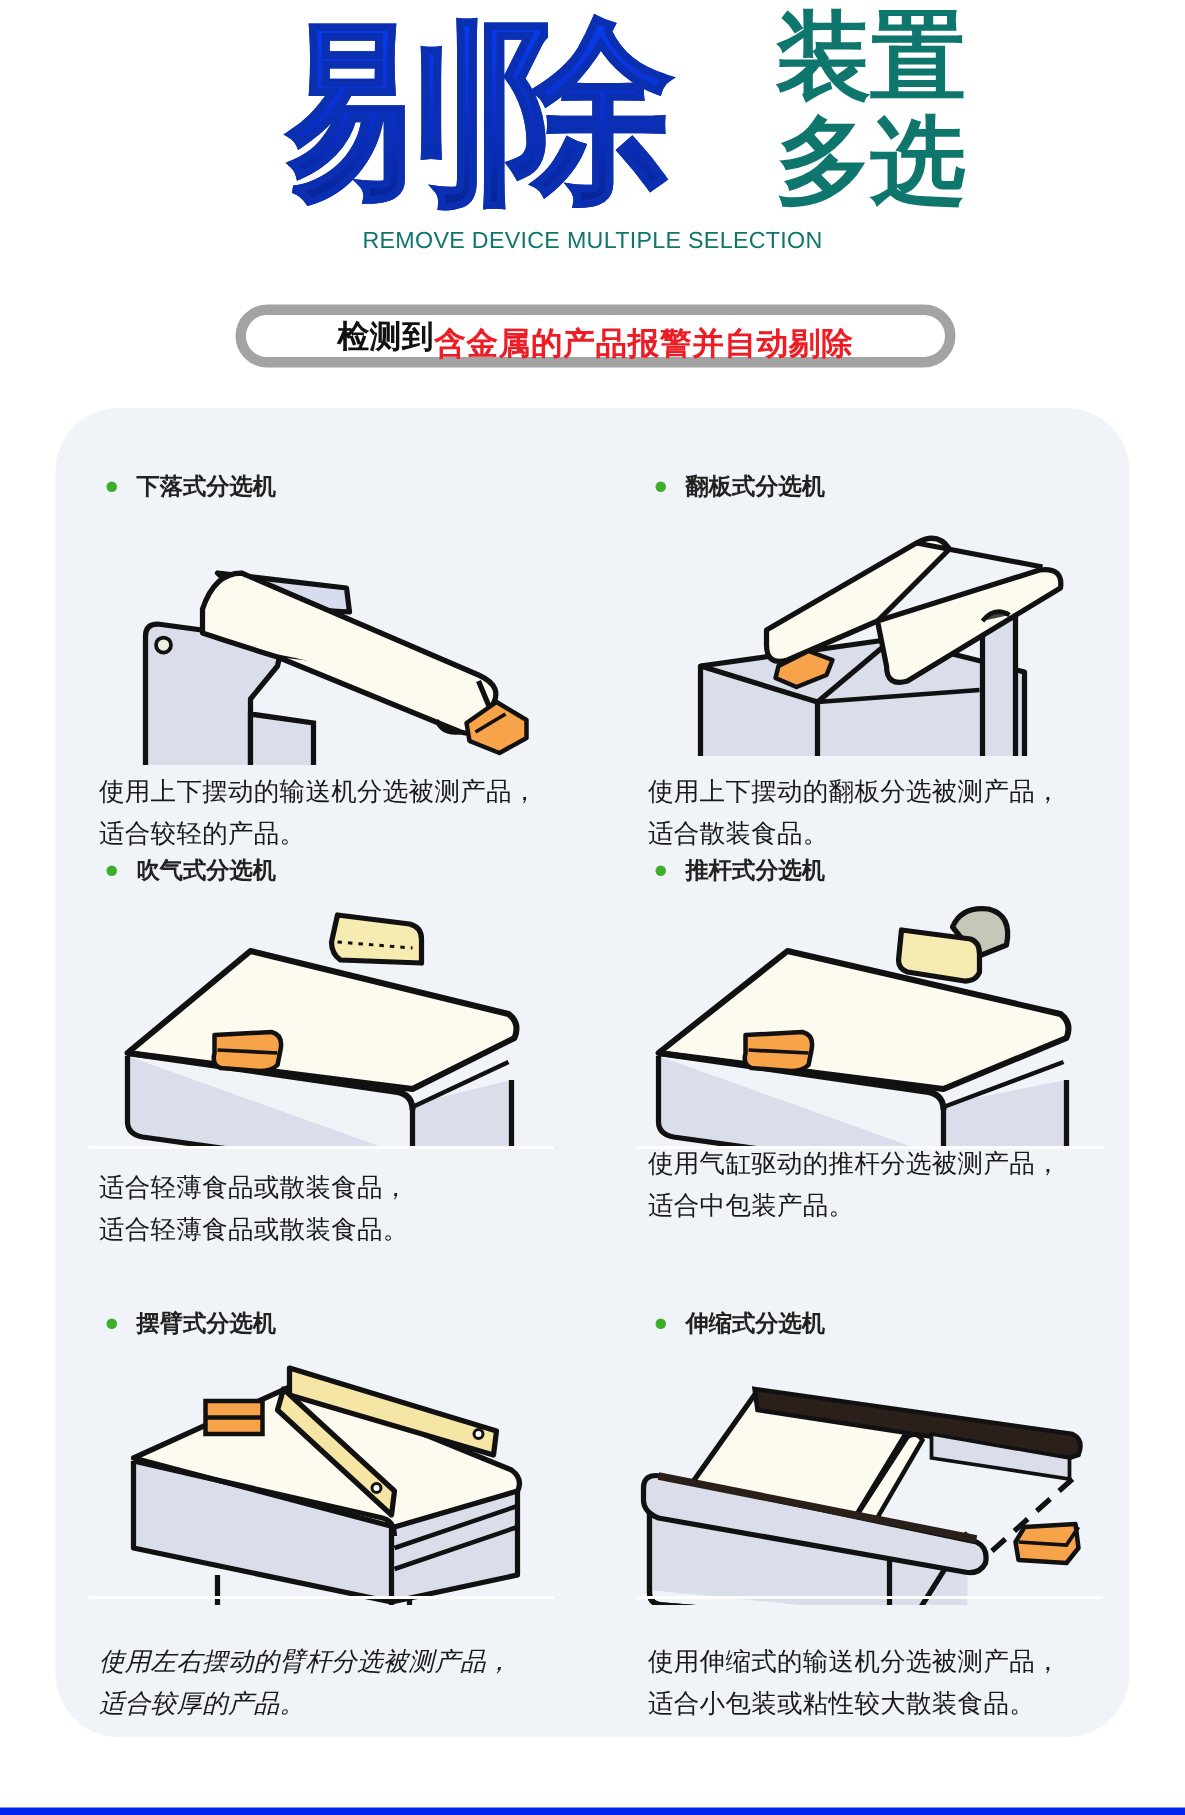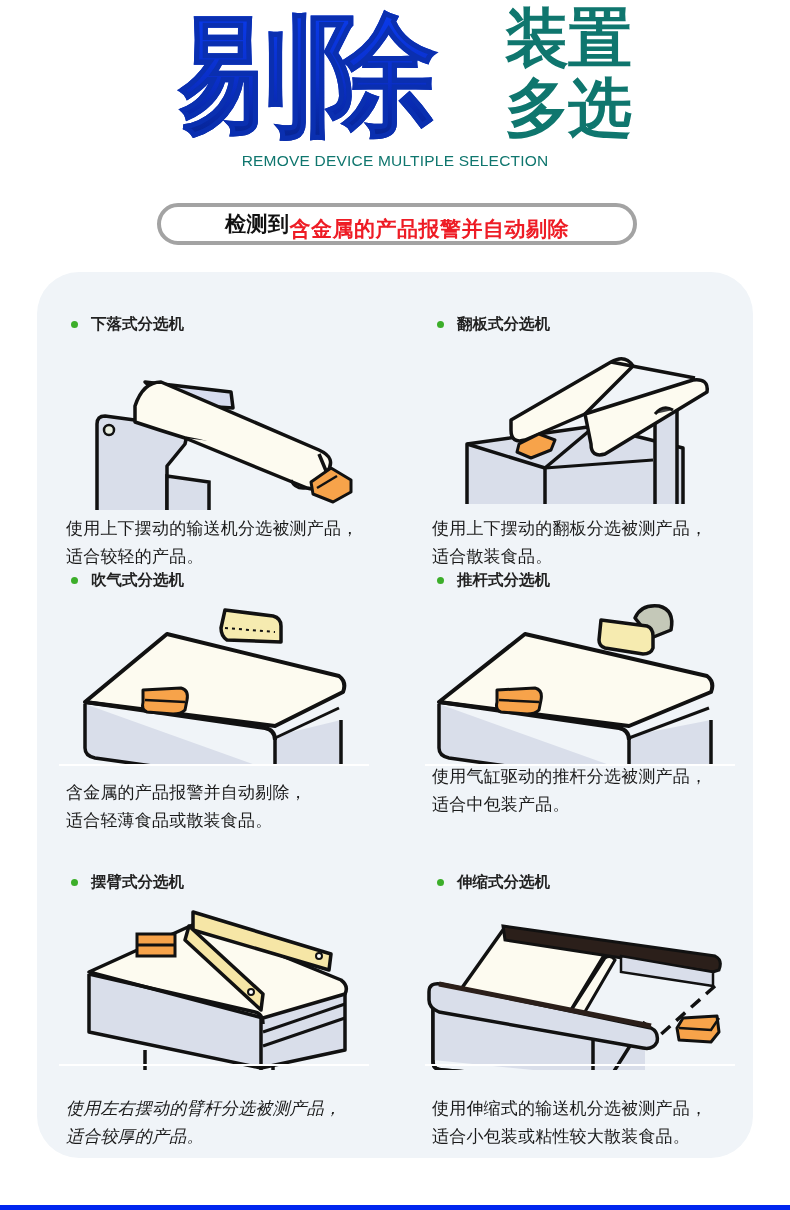--- a/index.html
+++ b/index.html
@@ -1,37 +1,37 @@
 <!DOCTYPE html>
 <html><head>
 <meta charset="utf-8">
 <style>
   * { box-sizing: border-box; margin: 0; padding: 0; }
   html, body { width: 790px; height: 1210px; background: #ffffff; overflow: hidden; }
   body { position: relative; font-family: "DejaVu Sans", "Liberation Sans", sans-serif; }
 
-  .hero { position: absolute; left: 0; top: 0; width: 638px; height: 150px; }
+  .hero { position: absolute; left: 12px; top: 0; width: 638px; height: 150px; }
   .hero-main {
     position: absolute; left: 180px; top: 2px;
     font-size: 132px; font-weight: bold; line-height: 145px; letter-spacing: -6px;
     background: linear-gradient(180deg, #0a3cf0 0%, #0a2fc8 55%, #06238a 100%);
     -webkit-background-clip: text; background-clip: text; color: transparent;
     -webkit-text-stroke: 1px #0a2fb0;
   }
   .hero-side { position: absolute; left: 470px; top: 4px; font-size: 64px; font-weight: bold; line-height: 68px; color: #0f766e; letter-spacing: -1px; margin-left: 35px; }
   .hero-side div { height: 70px; }
 
   .subtitle-en {
     position: absolute; left: 0; top: 152px; width: 790px; text-align: center;
     font-family: "Liberation Sans", sans-serif; font-size: 15.5px; color: #0f766e; letter-spacing: 0.2px;
   }
 
   .pill {
     position: absolute; left: 157px; top: 203px; width: 480px; height: 42px;
-    border: 4px solid #a3a3a3; border-radius: 22px; background: #fff;
+    border: 7px solid #a3a3a3; border-radius: 22px; background: #fff;
     display: flex; align-items: center; justify-content: center;
     font-size: 21px; font-weight: bold; letter-spacing: 0.5px;
   }
   .pill .black { color: #111; }
   .pill .red { color: #ee1c25; margin-top: 10px; }
 
   .panel {
     position: absolute; left: 37px; top: 272px; width: 716px; height: 886px;
     background: #f0f4f8; border-radius: 42px;
   }
@@ -129,21 +129,21 @@
         <path d="M226 142 L290 112" stroke="#111" stroke-width="3"></path>
         <path d="M36 106 L118 38 L290 80 Q298 86 294 96 L226 130 Z" fill="#fdfbf0" stroke="#111" stroke-width="4" stroke-linejoin="round"></path>
         <path d="M36 106 L216 132 Q226 134 226 144" fill="none" stroke="#111" stroke-width="4"></path>
         <path d="M176 14 L224 20 Q232 22 232 30 L232 46 L178 44 Q172 40 172 32 Z" fill="#f6ebb0" stroke="#111" stroke-width="3.5" stroke-linejoin="round"></path>
         <path d="M176 32 L226 36" stroke="#111" stroke-width="2" stroke-dasharray="3 4"></path>
         <path d="M94 94 L132 92 Q140 94 138 104 L136 114 Q132 118 124 118 L98 116 Q92 114 94 106 Z" fill="#f7a34a" stroke="#111" stroke-width="3" stroke-linejoin="round"></path>
         <path d="M96 104 L136 106" stroke="#111" stroke-width="2.5"></path>
       </svg>
     </div>
     <div class="desc" style="top:208px;">
-      <div>含金属的产品报警并自动剔除，</div>
+      <div>适合轻薄食品或散装食品，</div>
       <div>适合轻薄食品或散装食品。</div>
     </div>
   </div>
   <div class="baseline" style="left:22px; top:492px; width:310px;"></div>
 
   <div class="card" style="left:378px; top:298px; height:260px;">
     <div class="card-title">
       <span class="dot"></span>
       <span>推杆式分选机</span>
     </div>

